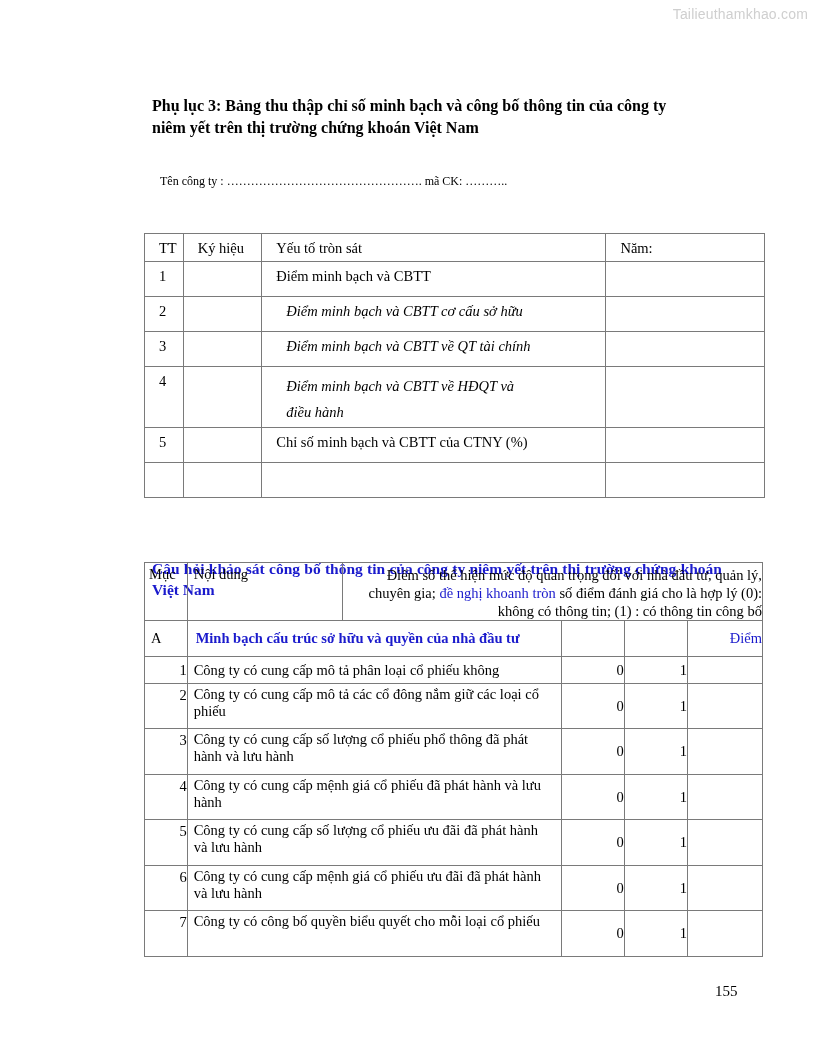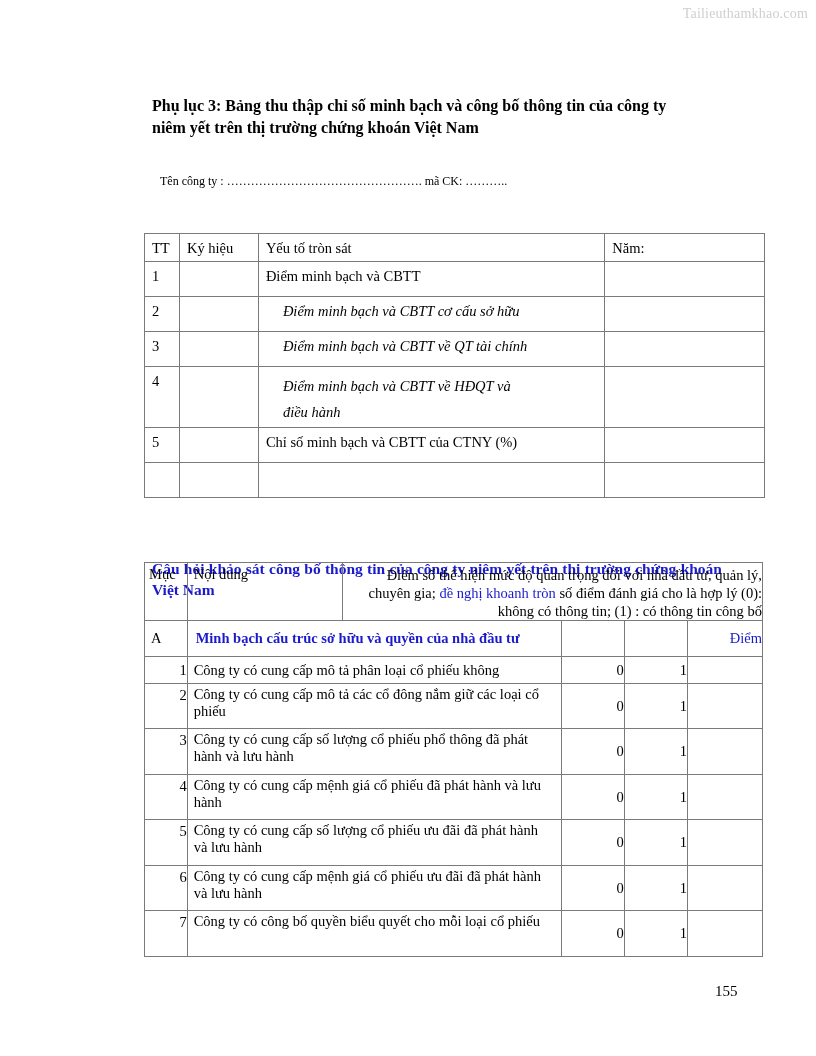--- a/index.html
+++ b/index.html
@@ -1,26 +1,26 @@
 <!DOCTYPE html>
 <html><head>
 <meta charset="utf-8">
 <style>
   html, body { margin: 0; padding: 0; background: #ffffff; }
   body { width: 816px; height: 1056px; position: relative; overflow: hidden;
          font-family: "Liberation Serif", "DejaVu Serif", serif; color: #000; }
-  .watermark { position: absolute; top: 6px; right: 8px; font-family: Liberation Serif, serif;
+  .watermark { position: absolute; top: 6px; right: 8px; font-family: Liberation Sans, sans-serif;
                font-size: 14px; color: #cfcfcf; letter-spacing: 0.2px; }
   .title { position: absolute; left: 152px; top: 95px; width: 600px; font-size: 16px;
            font-weight: bold; line-height: 22px; }
   .company-line { position: absolute; left: 160px; top: 174px; font-size: 12px; font-family: Liberation Serif, serif; }
   table { border-collapse: collapse; position: absolute; }
   td { border: 1px solid #7a7a7a; vertical-align: top; font-size: 14.5px; padding: 0; }
   #t1 { left: 144px; top: 233px; width: 621px; }
-  #t1 td { padding: 6px 6px 0 7px; }
+  #t1 td { padding: 6px 6px 0 14px; }
   #t1 .indent { padding-left: 24px; font-style: italic; }
   .section-title { position: absolute; left: 152px; top: 514px; width: 570px; font-size: 15.5px;
                    font-weight: bold; color: #1a1acc; line-height: 21px; text-align: justify; margin-top: 44px; }
   #t2 { left: 144px; top: 562px; width: 619px; }
   #t2 td { font-size: 14.5px; line-height: 17px; }
   .blue { color: #1a1acc; }
   .center { text-align: right; vertical-align: middle !important; }
   .page-num { position: absolute; left: 697px; top: 983px; font-size: 15px; margin-left: 18px; }
 </style>
 </head>

